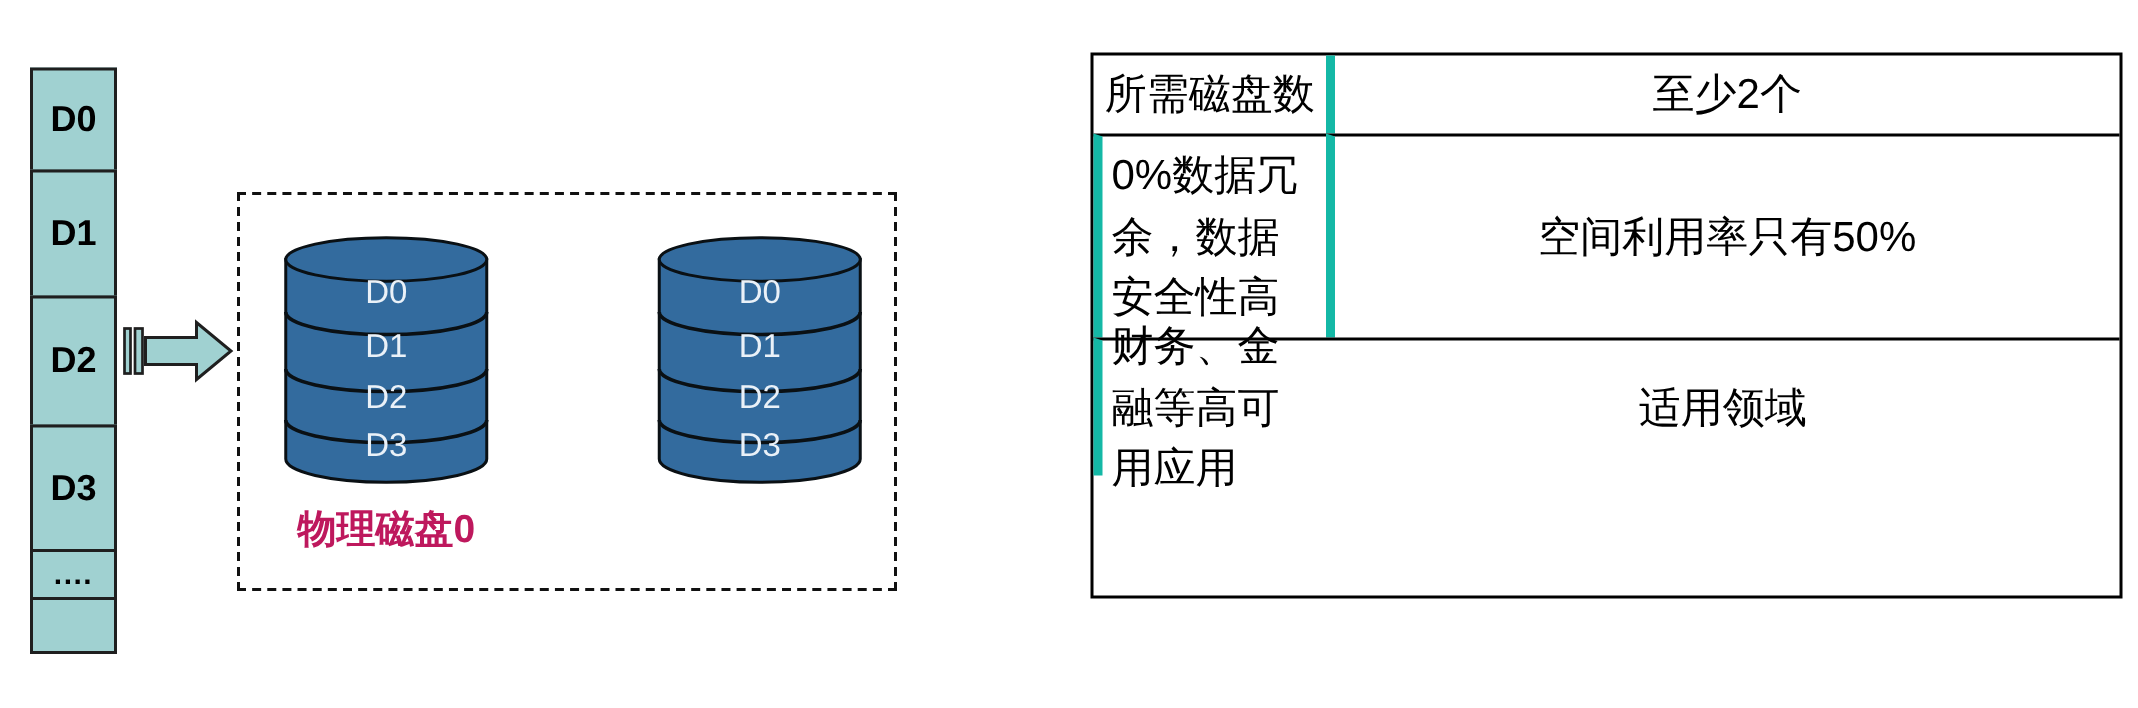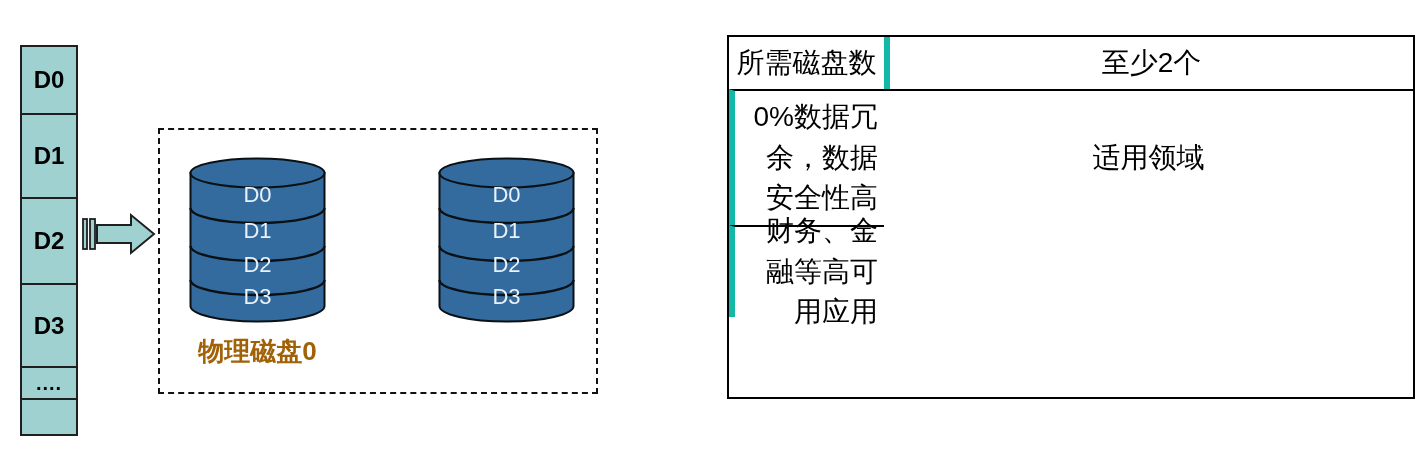--- a/index.html
+++ b/index.html
@@ -36,39 +36,39 @@
     position:absolute;left:158px;top:128px;
     box-sizing:border-box;
     width:440px;height:266px;
     border:2px dashed #111;
   }
   .disk{position:absolute;width:137px;text-align:center;}
   .disk-0{left:29px;top:26px;}
   .disk-1{left:278px;top:26px;}
   .disk-label{
     margin-top:6px;
-    font-size:26px;font-weight:600;color:#a16207;
+    font-size:26px;font-weight:600;color:#be185d;
     white-space:nowrap;
   }
 
   
   .info-table{
     position:absolute;left:727px;top:35px;
     box-sizing:border-box;
     width:688px;
     border:2px solid #000;
     display:grid;
     grid-template-columns:155px 1fr;
     grid-template-rows:52px 136px 92px 80px;
     font-size:28px;
   }
   .t-cell{
     display:flex;flex-direction:column;
     align-items:center;justify-content:center;
-    text-align:right;
+    text-align:left;
     line-height:1.45;
     padding:0 6px;
     box-sizing:border-box;
   }
   .t-val{border-left:6px solid #14b8a6;}
   .r2,.r3,.r4{border-top:2px solid #000;}
 </style>
 </head>
 <body>
 
@@ -122,18 +122,19 @@
   </div>
 
   <div class="info-table">
     <div class="t-cell t-hdr r1">所需磁盘数</div>
     <div class="t-cell t-val r1">至少2个</div>
 
     <div class="t-cell t-val r2">
       <div>0%数据冗余，数据安全性高</div>
     </div>
 
+    <div class="t-cell t-val r3">空间利用率只有50%</div>
 
+    <div class="t-cell t-val r4">财务、金融等高可用应用</div>
     <div class="t-cell t-hdr r4">适用领域</div>
-    <div class="t-cell t-val r4">财务、金融等高可用应用</div>
   </div>
 
 </div>
 
 </body></html>

